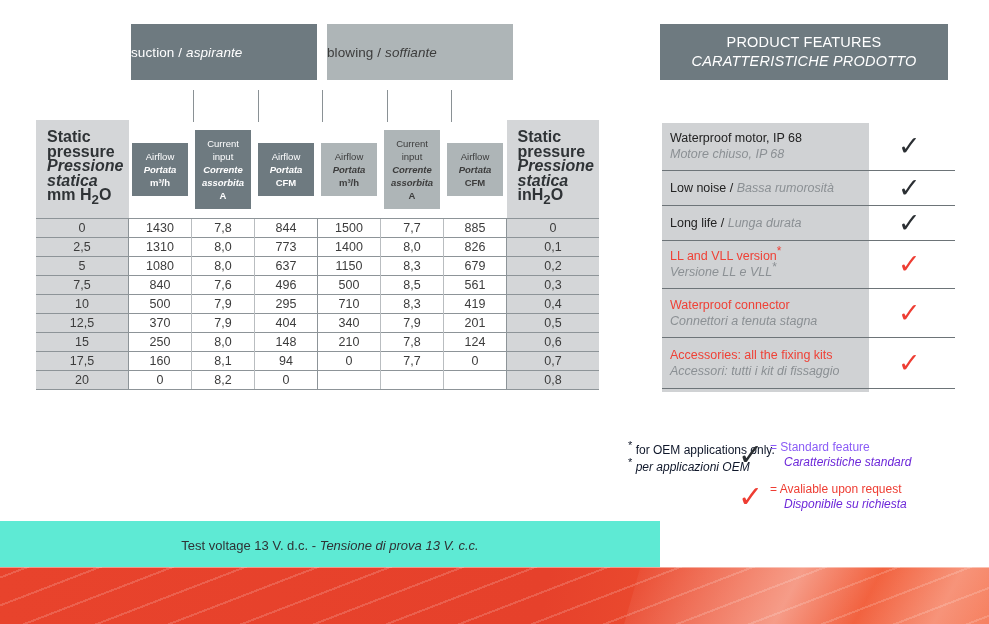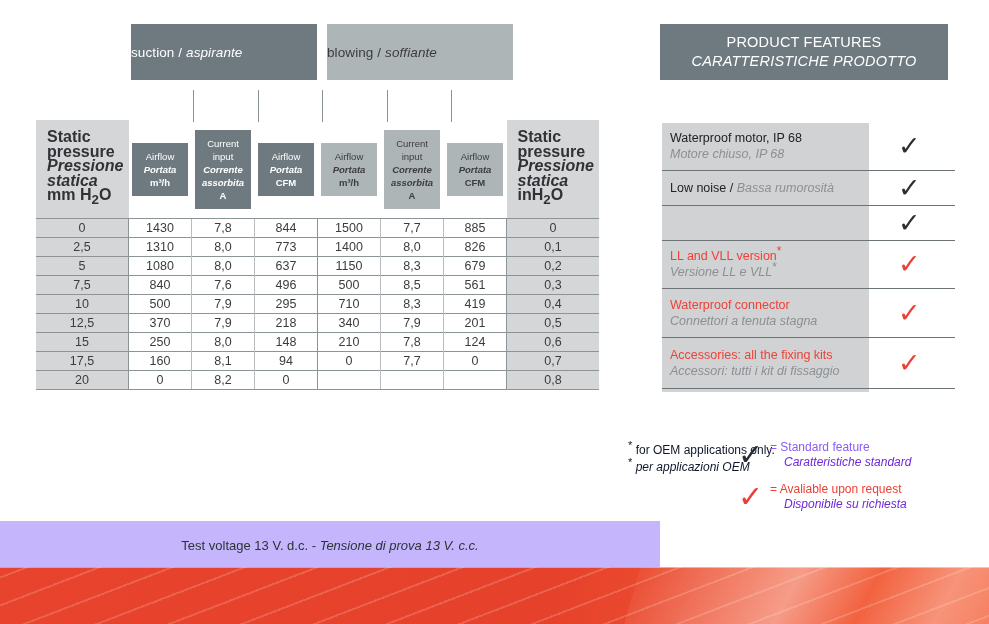--- a/index.html
+++ b/index.html
@@ -222,21 +222,21 @@
   .leg-entry .t1.black { color: #8b5cf6; }
   .leg-entry .t1.red { color: #ee3d33; }
   #leg-standard { left: 110px; top: 0px; }
   #leg-request  { left: 110px; top: 42px; }
 
   
   #voltage-bar {
     position: absolute;
     left: 0; top: 521px;
     width: 660px; height: 48px;
-    background: #c4b5fd;
+    background: #5eead4;
     display: flex;
     align-items: center;
     justify-content: center;
     font-size: 13px;
     color: #2f3336;
   }
   #voltage-bar .it { font-style: italic; }
 
   #red-band {
     position: absolute;
@@ -414,21 +414,21 @@
           <td class="dc">295</td>
           <td class="dc sep-strong">710</td>
           <td class="dc">8,3</td>
           <td class="dc">419</td>
           <td class="dc last sep-strong">0,4</td>
         </tr>
         <tr>
           <td class="dc first">12,5</td>
           <td class="dc sep-strong">370</td>
           <td class="dc">7,9</td>
-          <td class="dc">218</td>
+          <td class="dc">404</td>
           <td class="dc sep-strong">340</td>
           <td class="dc">7,9</td>
           <td class="dc">201</td>
           <td class="dc last sep-strong">0,5</td>
         </tr>
         <tr>
           <td class="dc first">15</td>
           <td class="dc sep-strong">250</td>
           <td class="dc">8,0</td>
           <td class="dc">148</td>
@@ -468,20 +468,21 @@
   <div id="pf-list">
       <div class="pf-row" style="top: 0px; height: 48px;">
         <div class="txt" style="top: 7px;"><span class="l1">Waterproof motor, IP 68</span><br><span class="l2">Motore chiuso, IP 68</span></div>
         <span class="check black" style="top: 9px;">✓</span>
       </div>
       <div class="pf-row" style="top: 48px; height: 35px;">
         <div class="txt" style="top: 9px;"><span class="l1">Low noise /</span> <span class="inline-it">Bassa rumorosità</span></div>
         <span class="check black" style="top: 3px;">✓</span>
       </div>
       <div class="pf-row" style="top: 83px; height: 35px;">
+        <div class="txt" style="top: 9px;"><span class="l1">Long life /</span> <span class="inline-it">Lunga durata</span></div>
         <span class="check black" style="top: 3px;">✓</span>
       </div>
       <div class="pf-row" style="top: 118px; height: 48px;">
         <div class="txt" style="top: 7px;"><span class="l1 red">LL and VLL version</span><span class="star red" style="color: rgb(238, 61, 51);">*</span><br><span class="l2">Versione LL e VLL</span><span class="star" style="color: rgb(139, 144, 148);">*</span></div>
         <span class="check red" style="top: 9px;">✓</span>
       </div>
       <div class="pf-row" style="top: 166px; height: 49px;">
         <div class="txt" style="top: 8px;"><span class="l1 red">Waterproof connector</span><br><span class="l2">Connettori a tenuta stagna</span></div>
         <span class="check red" style="top: 10px;">✓</span>
       </div>

